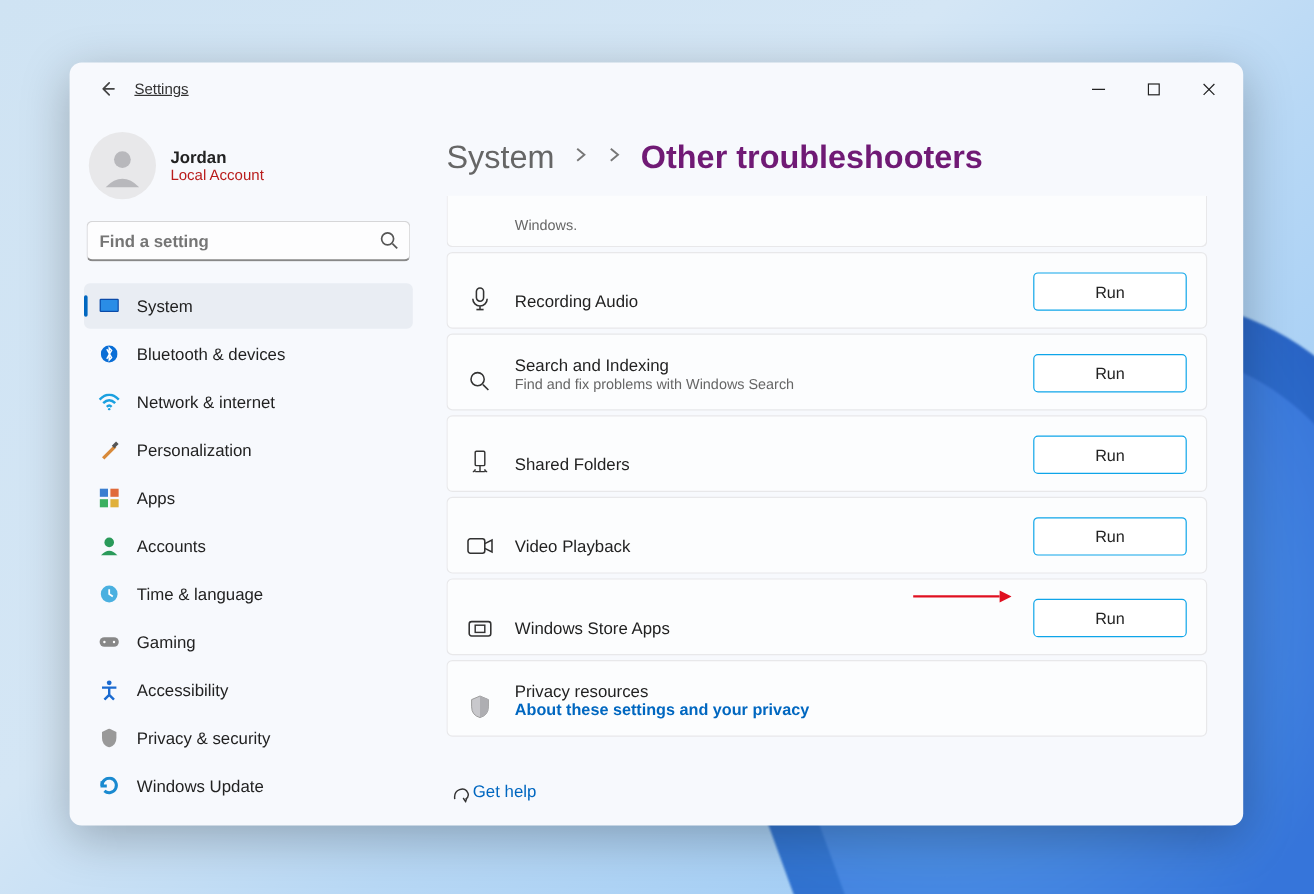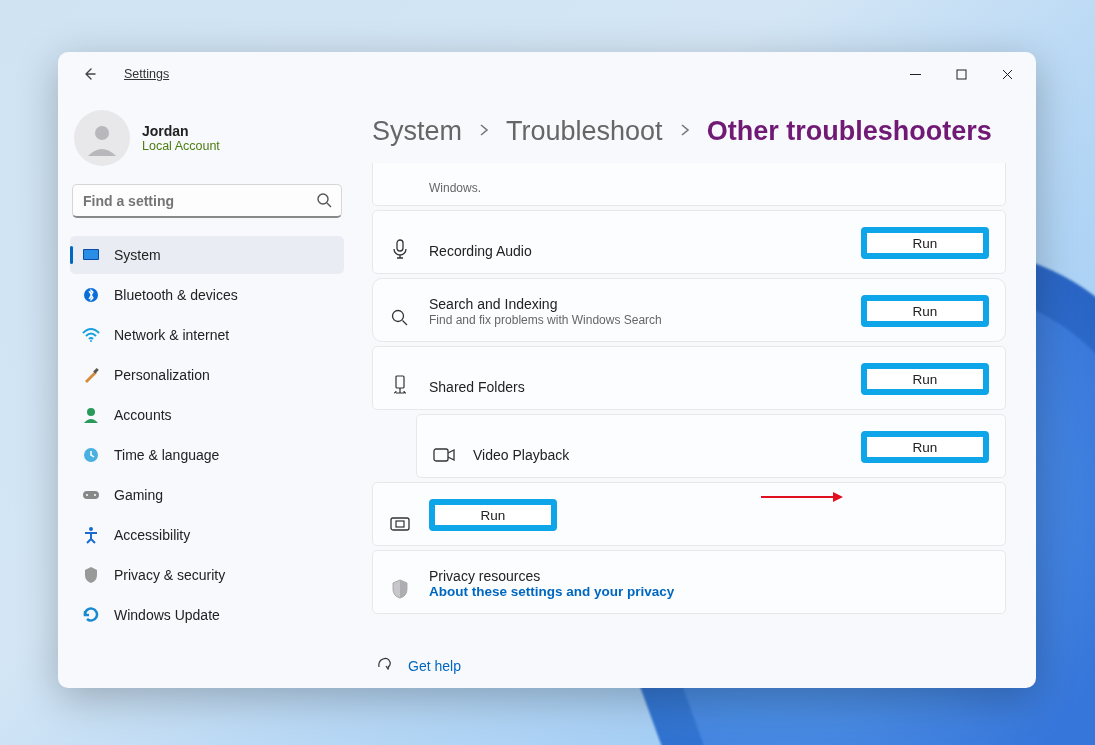--- a/index.html
+++ b/index.html
@@ -22,32 +22,32 @@
     background: #f7f9fd; border-radius: 10px; box-shadow: 0 10px 40px rgba(0,0,0,.25);
     display: flex; flex-direction: column; overflow: hidden;
   }
   .titlebar {
     height: 44px; display: flex; align-items: center; padding: 0 6px 0 14px;
   }
   .back-btn {
     width: 36px; height: 36px; display: flex; align-items: center; justify-content: center;
     border-radius: 4px; cursor: pointer;
   }
-  .app-title { font-size: 12.5px; color: #333; margin-left: 16px; text-decoration: underline; }
+  .app-title { font-size: 12.5px; color: #333; margin-left: 4px; text-decoration: underline; }
   .win-controls { margin-left: auto; display: flex; }
   .win-btn { width: 46px; height: 32px; display: flex; align-items: center; justify-content: center; cursor: pointer; }
   .body { flex: 1; display: flex; overflow: hidden; }
   .sidebar { width: 298px; padding: 0 12px 12px 12px; display: flex; flex-direction: column; }
   .profile { display: flex; align-items: center; padding: 14px 8px 18px 4px; gap: 12px; }
   .avatar {
     width: 56px; height: 56px; border-radius: 50%; background: #e8e8ea;
     display: flex; align-items: center; justify-content: center;
   }
   .profile-name { font-size: 14px; font-weight: 600; color: #222; }
-  .profile-sub { font-size: 12.5px; color: #4d7c0f; }
+  .profile-sub { font-size: 12.5px; color: #b91c1c; }
   .search-wrap { position: relative; margin: 0 2px 18px 2px; }
   .search {
     width: 100%; height: 34px; border: 1px solid #d6d6d8; border-bottom: 2px solid #888;
     border-radius: 5px; background: #fdfdfe; padding: 0 34px 0 10px; font-size: 14px; outline: none; font-weight: bold;
   }
   .search-icon { position: absolute; right: 10px; top: 8px; color: #555; }
   .nav { display: flex; flex-direction: column; gap: 2px; }
   .nav-item {
     display: flex; align-items: center; height: 38px; padding: 0 10px 0 12px; gap: 14px;
     border-radius: 5px; cursor: pointer; font-size: 14px; color: #222;
@@ -68,25 +68,25 @@
     background: #fcfdfe; border: 1px solid #e8e8ea; border-radius: 5px;
     display: flex; align-items: flex-end; padding: 14px 16px; gap: 18px;
     min-height: 64px;
   }
   .card.partial { border-top: none; border-top-left-radius: 0; border-top-right-radius: 0; padding-top: 0; padding-bottom: 10px; min-height: 40px; }
   .card-ico { width: 22px; display: flex; justify-content: center; color: #333; }
   .card-text { flex: 1; }
   .card-title { font-size: 14px; color: #222; }
   .card-sub { font-size: 12px; color: #666; margin-top: 1px; }
   .run-btn {
-    width: 128px; height: 32px; background: #fff; border: 6px solid #0ea5e9; border-radius: 4px;
+    width: 128px; height: 32px; background: #fff; border: 1px solid #0ea5e9; border-radius: 4px;
     font-size: 13.5px; color: #222; cursor: pointer;
   }
   .privacy-link { color: #0067c0; font-size: 13.5px; cursor: pointer; font-weight: bold; }
-  .help-row { display: flex; align-items: flex-end; gap: 14px; padding: 14px 4px; }
+  .help-row { display: flex; align-items: flex-start; padding: 14px 4px; }
   .help-link { color: #0067c0; font-size: 14px; cursor: pointer; }
   .list::-webkit-scrollbar { width: 3px; }
   .list::-webkit-scrollbar-thumb { background: #b0b0b0; border-radius: 2px; }
   .arrow-annot {
     position: absolute; pointer-events: none;
     left: 386px; top: 8px; width: 84px; height: 12px;
   }
 </style>
 </head>
 <body>
@@ -175,20 +175,31 @@
             <span class="nav-ico">
               <svg width="18" height="18" viewBox="0 0 18 18">
                 <path d="M3 15 L13 5 L15 7 L5 17 Z" fill="#d88a3a"></path>
                 <rect x="13" y="2" width="3" height="5" transform="rotate(45 14 4)" fill="#555"></rect>
               </svg>
             </span>
             <span>Personalization</span>
           </div>
           <div class="nav-item">
             <span class="nav-ico">
+              <svg width="16" height="16">
+                <rect x="0" y="0" width="7" height="7" fill="#3a7ed0"></rect>
+                <rect x="9" y="0" width="7" height="7" fill="#e06a3a"></rect>
+                <rect x="0" y="9" width="7" height="7" fill="#3ab060"></rect>
+                <rect x="9" y="9" width="7" height="7" fill="#e0b03a"></rect>
+              </svg>
+            </span>
+            <span>Apps</span>
+          </div>
+          <div class="nav-item">
+            <span class="nav-ico">
               <svg width="16" height="16" viewBox="0 0 16 16">
                 <circle cx="8" cy="5" r="4" fill="#2a9a5a"></circle>
                 <path d="M1 16 Q8 8 15 16" fill="#2a9a5a"></path>
               </svg>
             </span>
             <span>Accounts</span>
           </div>
           <div class="nav-item">
             <span class="nav-ico">
               <svg width="16" height="16" viewBox="0 0 16 16">
@@ -236,21 +247,20 @@
           </div>
         </div>
     </div>
 
     <div class="main">
       <div class="breadcrumb" id="breadcrumb">
           <span class="crumb">System</span>
           <span class="crumb-sep"><svg width="12" height="14" viewBox="0 0 12 14">
               <path d="M3 2 L9 7 L3 12" stroke="#777" stroke-width="1.6" fill="none"></path>
             </svg></span>
-          <span class="crumb">Troubleshoot</span>
           <span class="crumb-sep"><svg width="12" height="14" viewBox="0 0 12 14">
               <path d="M3 2 L9 7 L3 12" stroke="#777" stroke-width="1.6" fill="none"></path>
             </svg></span>
           <span class="crumb current">Other troubleshooters</span>
         </div>
       <div class="list" id="list">
           <div class="card partial">
             <span class="card-ico"></span>
             <div class="card-text">
               <div class="card-sub">Windows.</div>
@@ -264,21 +274,21 @@
                 <path d="M3 10 A6 6 0 0 0 15 10 M9 16 V19 M6 19 H12" stroke="#333" stroke-width="1.3" fill="none"></path>
               </svg>
             </span>
     <div class="card-text">
       <div class="card-title">Recording Audio</div>
 
     </div>
     <button class="run-btn">Run</button>
 
   </div>
-          <div class="card" style="position: relative; border-radius: 10px;">
+          <div class="card" style="position: relative;">
     <span class="card-ico">
               <svg width="18" height="18" viewBox="0 0 18 18">
                 <circle cx="7" cy="7" r="5.5" stroke="#333" stroke-width="1.3" fill="none"></circle>
                 <line x1="11.5" y1="11.5" x2="16" y2="16" stroke="#333" stroke-width="1.3"></line>
               </svg>
             </span>
     <div class="card-text">
       <div class="card-title">Search and Indexing</div>
       <div class="card-sub">Find and fix problems with Windows Search</div>
     </div>
@@ -292,41 +302,45 @@
                 <path d="M9 13 V18 M5 18 H13 M3 18 A2 2 0 0 0 5 16 M15 18 A2 2 0 0 1 13 16" stroke="#333" stroke-width="1.2" fill="none"></path>
               </svg>
             </span>
     <div class="card-text">
       <div class="card-title">Shared Folders</div>
 
     </div>
     <button class="run-btn">Run</button>
 
   </div>
-          <div class="card" style="position: relative; margin-left: 44px;">
+          <div class="card" style="position: relative;">
     <span class="card-ico">
               <svg width="22" height="16" viewBox="0 0 22 16">
                 <rect x="1" y="2" width="14" height="12" rx="2" stroke="#333" stroke-width="1.3" fill="none"></rect>
                 <path d="M15 6 L21 3 V13 L15 10" stroke="#333" stroke-width="1.3" fill="none"></path>
               </svg>
             </span>
     <div class="card-text">
       <div class="card-title">Video Playback</div>
 
     </div>
     <button class="run-btn">Run</button>
 
   </div>
           <div class="card" style="position: relative;">
     <span class="card-ico">
               <svg width="20" height="16" viewBox="0 0 20 16">
                 <rect x="1" y="3" width="18" height="12" rx="2" stroke="#333" stroke-width="1.3" fill="none"></rect>
                 <rect x="6" y="6" width="8" height="6" stroke="#333" stroke-width="1.2" fill="none"></rect>
               </svg>
             </span>
+    <div class="card-text">
+      <div class="card-title">Windows Store Apps</div>
+
+    </div>
     <button class="run-btn">Run</button>
     <svg class="arrow-annot" width="84" height="12" viewBox="0 0 84 12">
               <line x1="2" y1="6" x2="74" y2="6" stroke="#e01020" stroke-width="2"></line>
               <path d="M74 1 L84 6 L74 11 Z" fill="#e01020"></path>
             </svg>
   </div>
           <div class="card">
   <span class="card-ico">
               <svg width="18" height="20" viewBox="0 0 18 20">
                 <path d="M9 1 L16 4 V10 Q16 17 9 19 Q2 17 2 10 V4 Z" fill="#c8c8cc" stroke="#999" stroke-width="0.8"></path>

